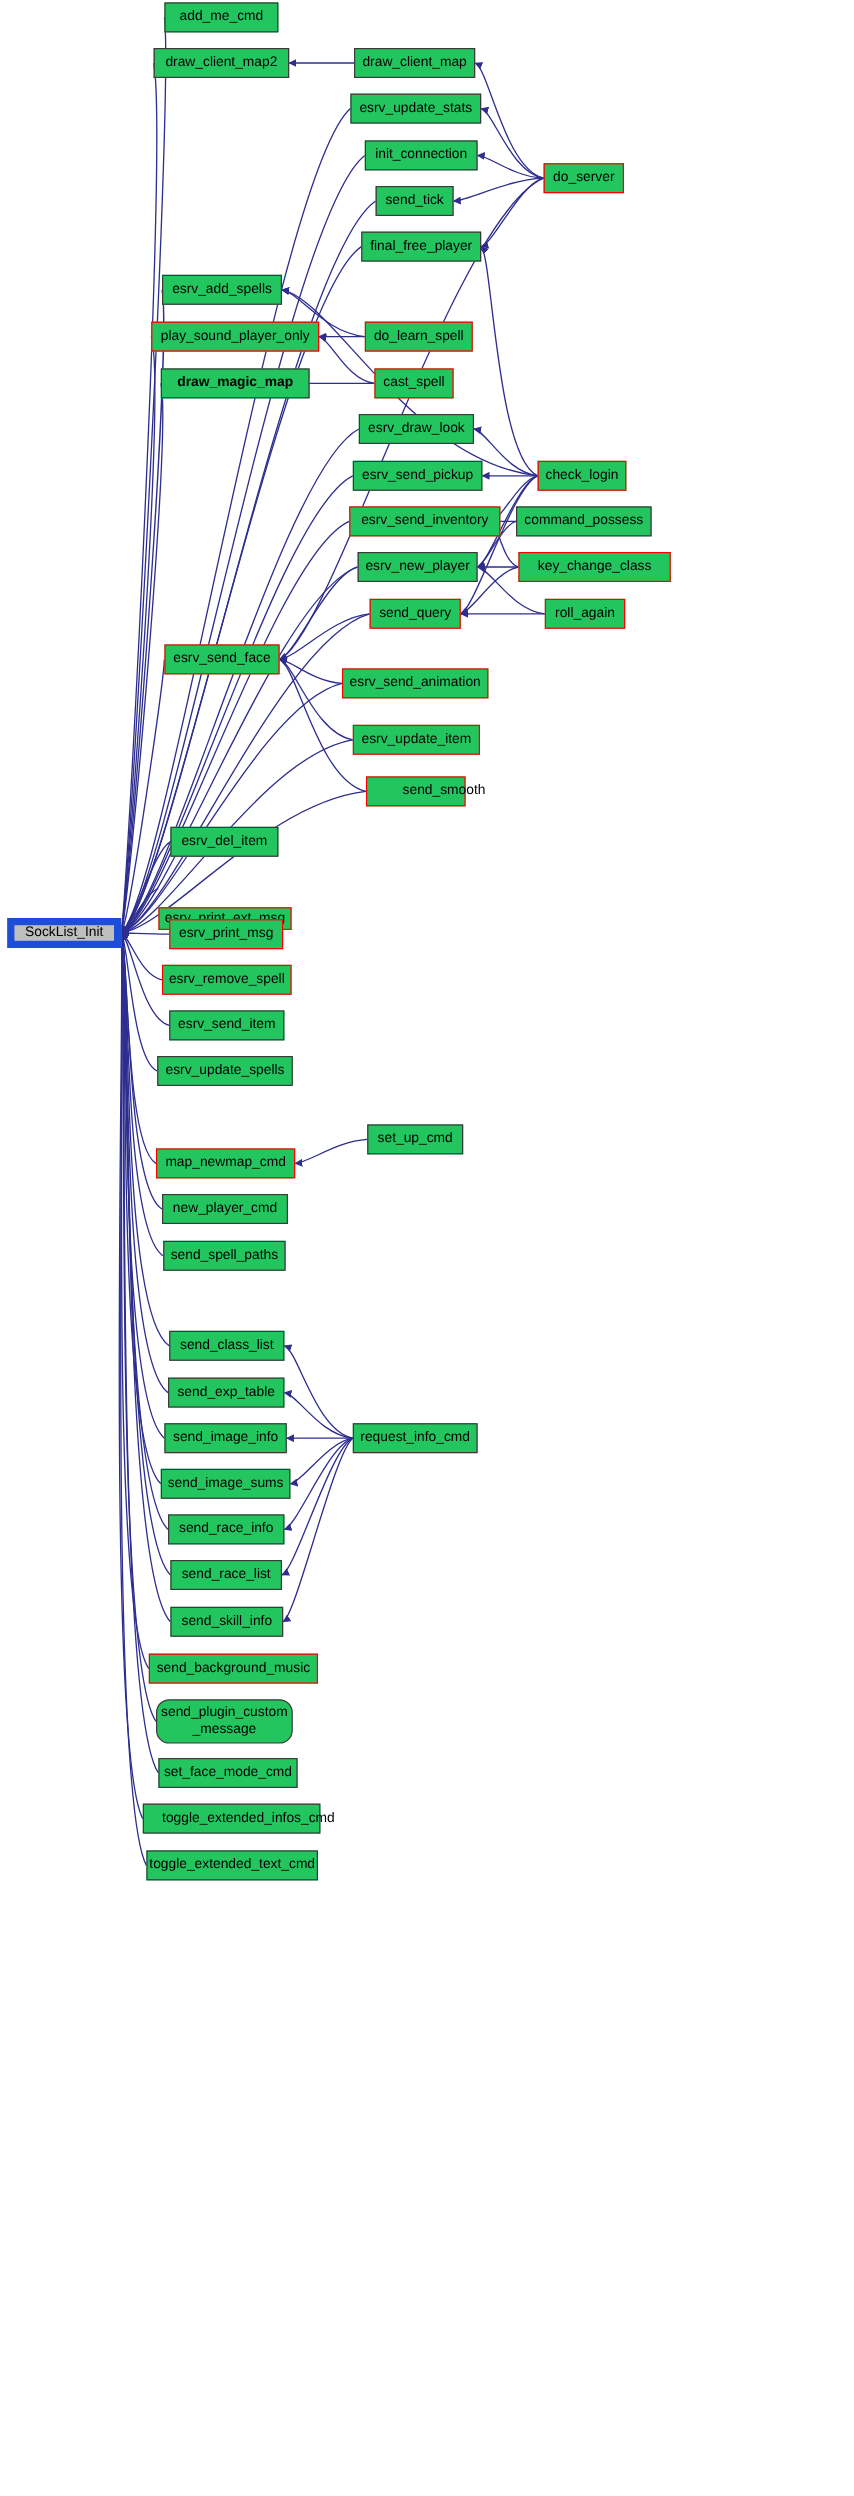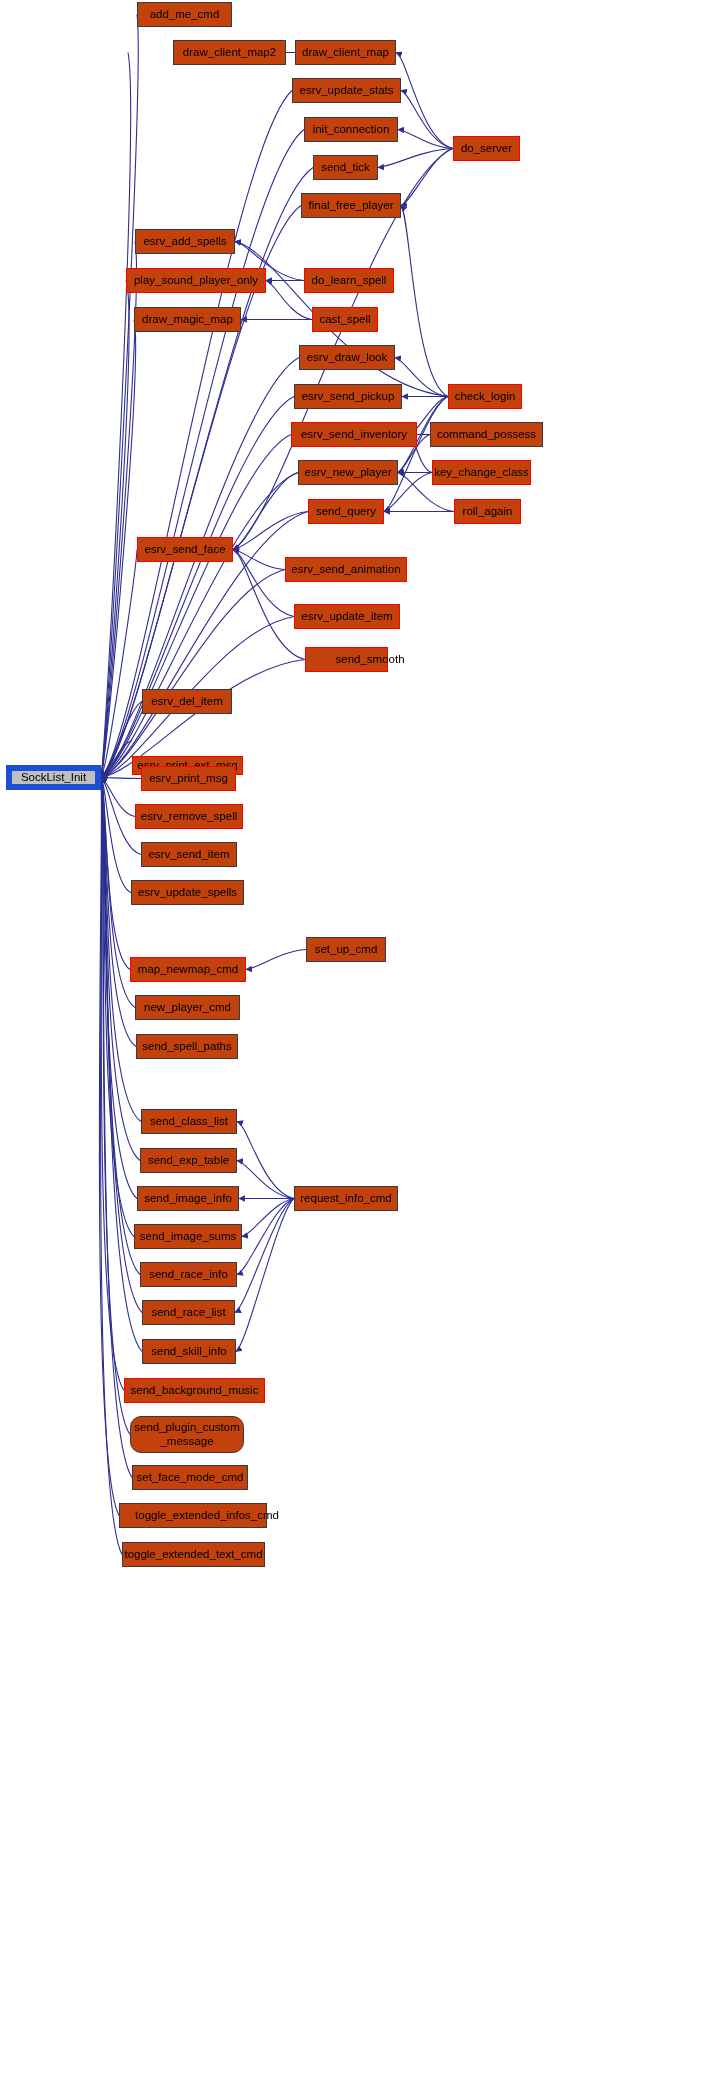--- a/index.html
+++ b/index.html
@@ -1,20 +1,20 @@
 <!DOCTYPE html>
 <html><head>
 <meta charset="utf-8">
 <style>
   html,body{margin:0;padding:0;background:#ffffff;}
   body{font-family:"Liberation Sans",sans-serif;}
   #canvas{position:relative;width:712px;height:2080px;background:#fff;overflow:hidden;}
   #edges{position:absolute;left:0;top:0;width:712px;height:2080px;}
   .node{position:absolute;box-sizing:border-box;display:flex;align-items:center;
-        justify-content:center;background:#c2410c;font-size:11.5px;line-height:1.1;
+        justify-content:center;background:#22c55e;font-size:11.5px;line-height:1.1;
         color:#000;text-align:center;white-space:pre;letter-spacing:0px;}
   .node.black{border:1px solid #3b3b3b;}
   .node.red{border:1px solid #ff0000;}
   .node.root{border:6px solid #1d4ed8;background:#bfbfbf;}
   .node.two{line-height:1.18;white-space:pre-line;}
 </style>
 </head>
 <body>
 
 <div id="canvas">
@@ -100,24 +100,24 @@
         <path d="M 294 1198.5 C 273.48 1204.58, 248.4 1270.7, 237 1274.5" fill="none" stroke="#2e2e8f" stroke-width="1.1" marker-end="url(#arrow)"></path>
         <path d="M 294 1198.5 C 275.145 1207.62, 246.8 1306.8, 235 1312.5" fill="none" stroke="#2e2e8f" stroke-width="1.1" marker-end="url(#arrow)"></path>
         <path d="M 294 1198.5 C 278.22749999999996 1210.74, 247.6 1343.85, 236 1351.5" fill="none" stroke="#2e2e8f" stroke-width="1.1" marker-end="url(#arrow)"></path>
         <path d="M 453 148.5 C 378 180.57999999999998, 277 529.45, 233 549.5" fill="none" stroke="#2e2e8f" stroke-width="1.1" marker-end="url(#arrow)"></path>
         <path d="M 448 396.5 C 413.95750000000004 381.22, 410.4 215.05, 401 205.5" fill="none" stroke="#2e2e8f" stroke-width="1.1" marker-end="url(#arrow)"></path>
       </g>
   </svg>
   <div id="nodes">
       <div class="node root" style="left: 6px; top: 765px; width: 95px; height: 25px;">SockList_Init</div>
       <div class="node black" style="left: 137px; top: 2px; width: 95px; height: 25px;">add_me_cmd</div>
-      <div class="node black" style="left: 128px; top: 40px; width: 113px; height: 25px; margin-left: 45px;">draw_client_map2</div>
+      <div class="node black" style="left: 128px; top: 40px; width: 113px; height: 25px;">draw_client_map2</div>
       <div class="node black" style="left: 135px; top: 229px; width: 100px; height: 25px;">esrv_add_spells</div>
       <div class="node red" style="left: 126px; top: 268px; width: 140px; height: 25px;">play_sound_player_only</div>
-      <div class="node black" style="left: 134px; top: 307px; width: 107px; height: 25px;">draw_magic_map</div>
+      <div class="node black" style="left: 134px; top: 307px; width: 124px; height: 25px; font-weight: bold;">draw_magic_map</div>
       <div class="node red" style="left: 137px; top: 537px; width: 96px; height: 25px;">esrv_send_face</div>
       <div class="node black" style="left: 142px; top: 689px; width: 90px; height: 25px;">esrv_del_item</div>
       <div class="node red" style="left: 132px; top: 756px; width: 111px; height: 19px;">esrv_print_ext_msg</div>
       <div class="node red" style="left: 141px; top: 766px; width: 95px; height: 25px;">esrv_print_msg</div>
       <div class="node red" style="left: 135px; top: 804px; width: 108px; height: 25px;">esrv_remove_spell</div>
       <div class="node black" style="left: 141px; top: 842px; width: 96px; height: 25px;">esrv_send_item</div>
       <div class="node black" style="left: 131px; top: 880px; width: 113px; height: 25px;">esrv_update_spells</div>
       <div class="node red" style="left: 130px; top: 957px; width: 116px; height: 25px;">map_newmap_cmd</div>
       <div class="node black" style="left: 135px; top: 995px; width: 105px; height: 25px;">new_player_cmd</div>
       <div class="node black" style="left: 136px; top: 1034px; width: 102px; height: 25px;">send_spell_paths</div>
@@ -147,16 +147,16 @@
       <div class="node black" style="left: 298px; top: 460px; width: 100px; height: 25px;">esrv_new_player</div>
       <div class="node red" style="left: 308px; top: 499px; width: 76px; height: 25px;">send_query</div>
       <div class="node red" style="left: 285px; top: 557px; width: 122px; height: 25px;">esrv_send_animation</div>
       <div class="node red" style="left: 294px; top: 604px; width: 106px; height: 25px;">esrv_update_item</div>
       <div class="node red" style="left: 305px; top: 647px; width: 83px; height: 25px; padding-left: 47px;">send_smooth</div>
       <div class="node black" style="left: 306px; top: 937px; width: 80px; height: 25px;">set_up_cmd</div>
       <div class="node black" style="left: 294px; top: 1186px; width: 104px; height: 25px;">request_info_cmd</div>
       <div class="node red" style="left: 453px; top: 136px; width: 67px; height: 25px;">do_server</div>
       <div class="node red" style="left: 448px; top: 384px; width: 74px; height: 25px;">check_login</div>
       <div class="node black" style="left: 430px; top: 422px; width: 113px; height: 25px;">command_possess</div>
-      <div class="node red" style="left: 432px; top: 460px; width: 99px; height: 25px;">key_change_class</div>
+      <div class="node red" style="left: 432px; top: 460px; width: 127px; height: 25px;">key_change_class</div>
       <div class="node red" style="left: 454px; top: 499px; width: 67px; height: 25px;">roll_again</div>
     </div>
 </div>
 
 </body></html>

